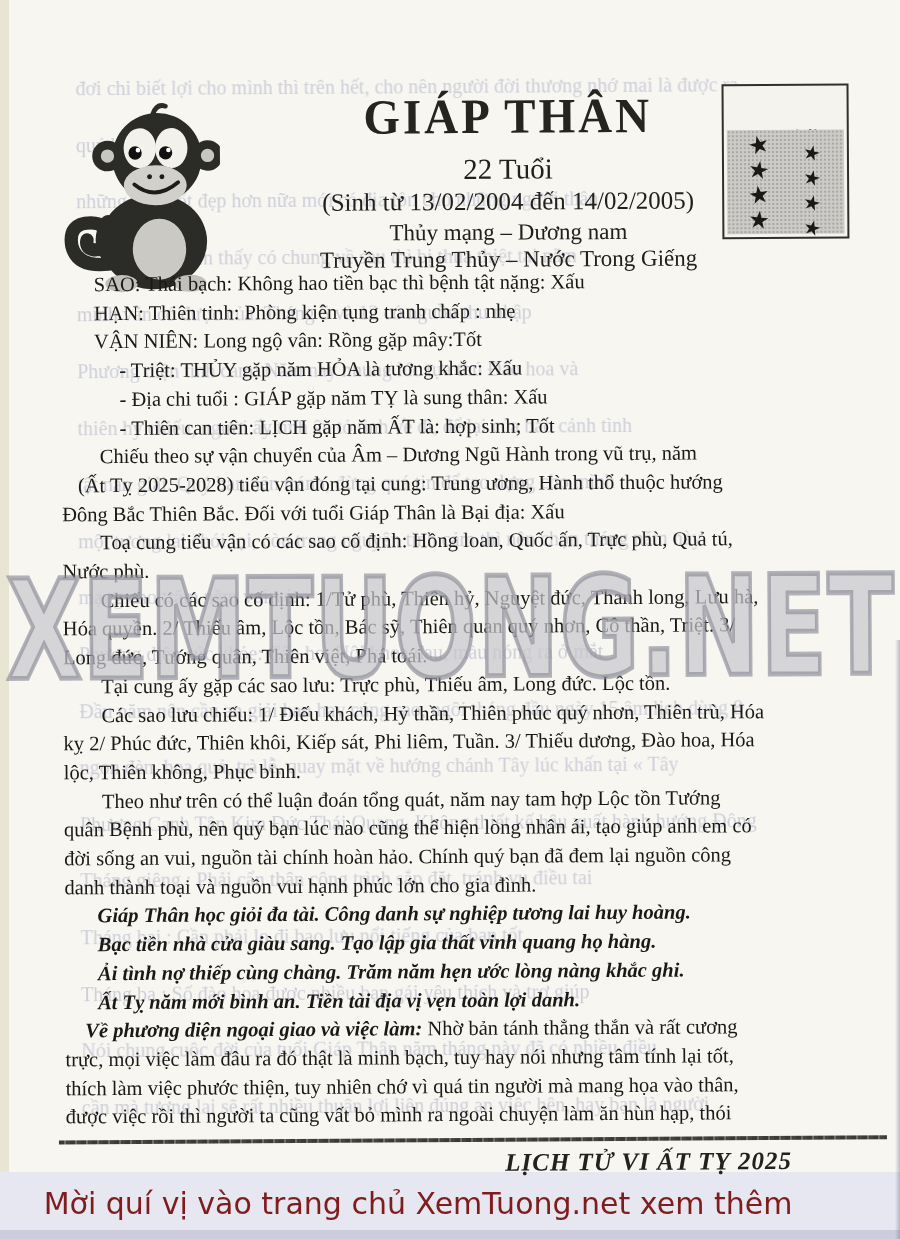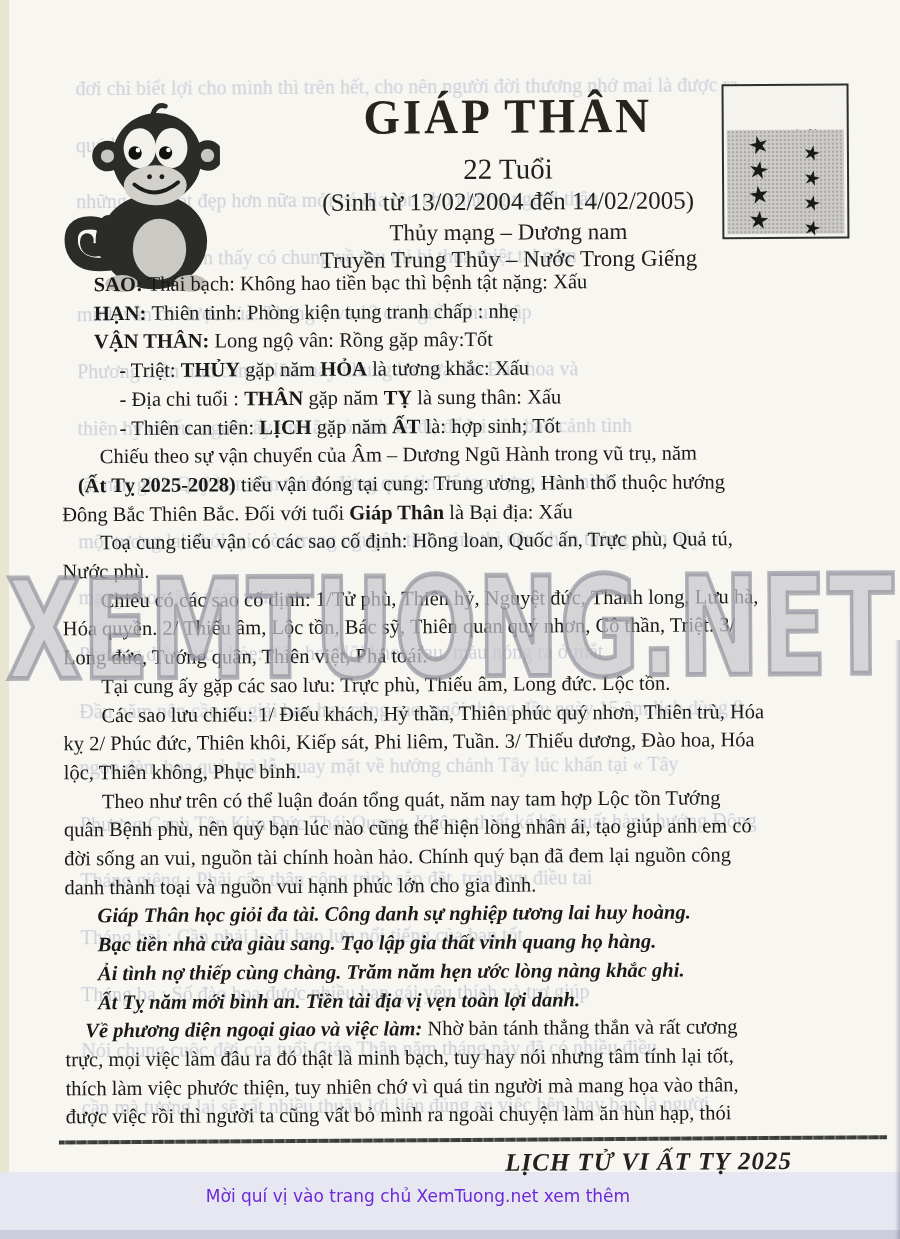--- a/index.html
+++ b/index.html
@@ -55,21 +55,21 @@
   .star:nth-child(2n){font-size:20px;transform:translateY(8px) rotate(14deg);}
   .star:nth-child(1){transform:rotate(-14deg);}
   .star:nth-child(3){transform:rotate(10deg);}
   .star:nth-child(5){transform:rotate(-8deg);}
   .star:nth-child(7){transform:rotate(6deg);}
 
   
   .bodytext{position:absolute;left:62px;top:268px;width:822px;z-index:2;
     font-size:20.5px;line-height:28.7px;color:#1a1916;}
   .line{white-space:nowrap;}
-  .b{font-weight:bold;}
+  .b{font-weight:normal;}
   .bi{font-weight:bold;font-style:italic;}
   .ind1{padding-left:16px;}  
   .ind2{padding-left:33px;}  
   .ind3{padding-left:38px;}  
   .ind4{padding-left:58px;}  
   .ind5{padding-left:33px;}  
   .ind6{padding-left:20px;}  
 
   
   .watermark{position:absolute;left:-6px;top:548px;width:912px;z-index:3;
@@ -81,21 +81,21 @@
     text-shadow:0 0 1px rgba(136,136,148,.5);}
 
   
   .footer-rule{position:absolute;left:55px;top:1138px;width:828px;height:4px;z-index:2;
     background:repeating-linear-gradient(90deg,#3a3a38 0 5px,#6e6e6a 5px 7px,#44443f 7px 11px);
     box-shadow:0 6px 0 -2px #4c4c49, 0 9px 0 -3px #5c5c58;}
   .almanac-title{position:absolute;right:112px;top:1149px;z-index:2;
     font-size:25px;font-weight:bold;font-style:italic;letter-spacing:1px;color:#23211d;}
   .site-invite{position:absolute;left:0;top:1186px;width:836px;text-align:center;z-index:2;
     font-family:"DejaVu Sans","Liberation Sans",sans-serif;
-    font-size:17px;color:#6d28d9;}
+    font-size:30px;color:#7f1d1d;}
 </style>
 </head>
 <body>
 
 <div class="page">
   <div class="edge-left"></div>
   <div class="bottom-band"></div>
 
   <div class="tilt">
 
@@ -145,23 +145,23 @@
           <span class="star">★</span>
           <span class="star">★</span>
           <span class="star">★</span>
           <span class="star">★</span>
         </div>
     </div>
 
     <div class="bodytext">
         <div class="line ind2"><span class="b">SAO: </span><span>Thái bạch: Không hao tiền bạc thì bệnh tật nặng: Xấu</span></div>
         <div class="line ind2"><span class="b">HẠN: </span><span>Thiên tinh: Phòng kiện tụng tranh chấp : nhẹ</span></div>
-        <div class="line ind2"><span class="b">VẬN THÂN: </span><span>Long ngộ vân: Rồng gặp mây:Tốt</span></div>
+        <div class="line ind2"><span class="b">VẬN NIÊN: </span><span>Long ngộ vân: Rồng gặp mây:Tốt</span></div>
         <div class="line ind4"><span>- Triệt: </span><span class="b">THỦY</span><span> gặp năm </span><span class="b">HỎA</span><span> là tương khắc: Xấu</span></div>
-        <div class="line ind4"><span>- Địa chi tuổi : </span><span class="b">THÂN</span><span> gặp năm </span><span class="b">TỴ</span><span> là sung thân: Xấu</span></div>
+        <div class="line ind4"><span>- Địa chi tuổi : </span><span class="b">GIÁP</span><span> gặp năm </span><span class="b">TỴ</span><span> là sung thân: Xấu</span></div>
         <div class="line ind4"><span>- Thiên can tiên: </span><span class="b">LỊCH</span><span> gặp năm </span><span class="b">ẤT</span><span> là:  hợp sinh; Tốt</span></div>
         <div class="line ind3"><span>Chiếu theo sự vận chuyển của Âm – Dương Ngũ Hành trong vũ trụ, năm</span></div>
         <div class="line ind1"><span class="b">(Ất Tỵ 2025-2028)</span><span> tiểu vận đóng tại cung: Trung ương, Hành thổ thuộc hướng</span></div>
         <div class="line"><span>Đông Bắc Thiên Bắc. Đối với tuổi </span><span class="b">Giáp Thân</span><span> là Bại địa: Xấu</span></div>
         <div class="line ind3"><span>Toạ cung tiểu vận có các sao cố định: Hồng loan, Quốc ấn, Trực phù, Quả tú,</span></div>
         <div class="line"><span>Nước phù.</span></div>
         <div class="line ind3"><span>Chiếu có các sao cố định: 1/Tử phù, Thiên hỷ, Nguyệt đức, Thanh long, Lưu hà,</span></div>
         <div class="line"><span>Hóa quyền. 2/ Thiếu âm, Lộc tồn, Bác sỹ, Thiên quan quý nhơn, Cô thần, Triệt. 3/</span></div>
         <div class="line"><span>Long đức, Tướng quân, Thiên việt, Phá toái.</span></div>
         <div class="line ind3"><span>Tại cung ấy gặp các sao lưu: Trực phù, Thiếu âm, Long đức. Lộc tồn.</span></div>

